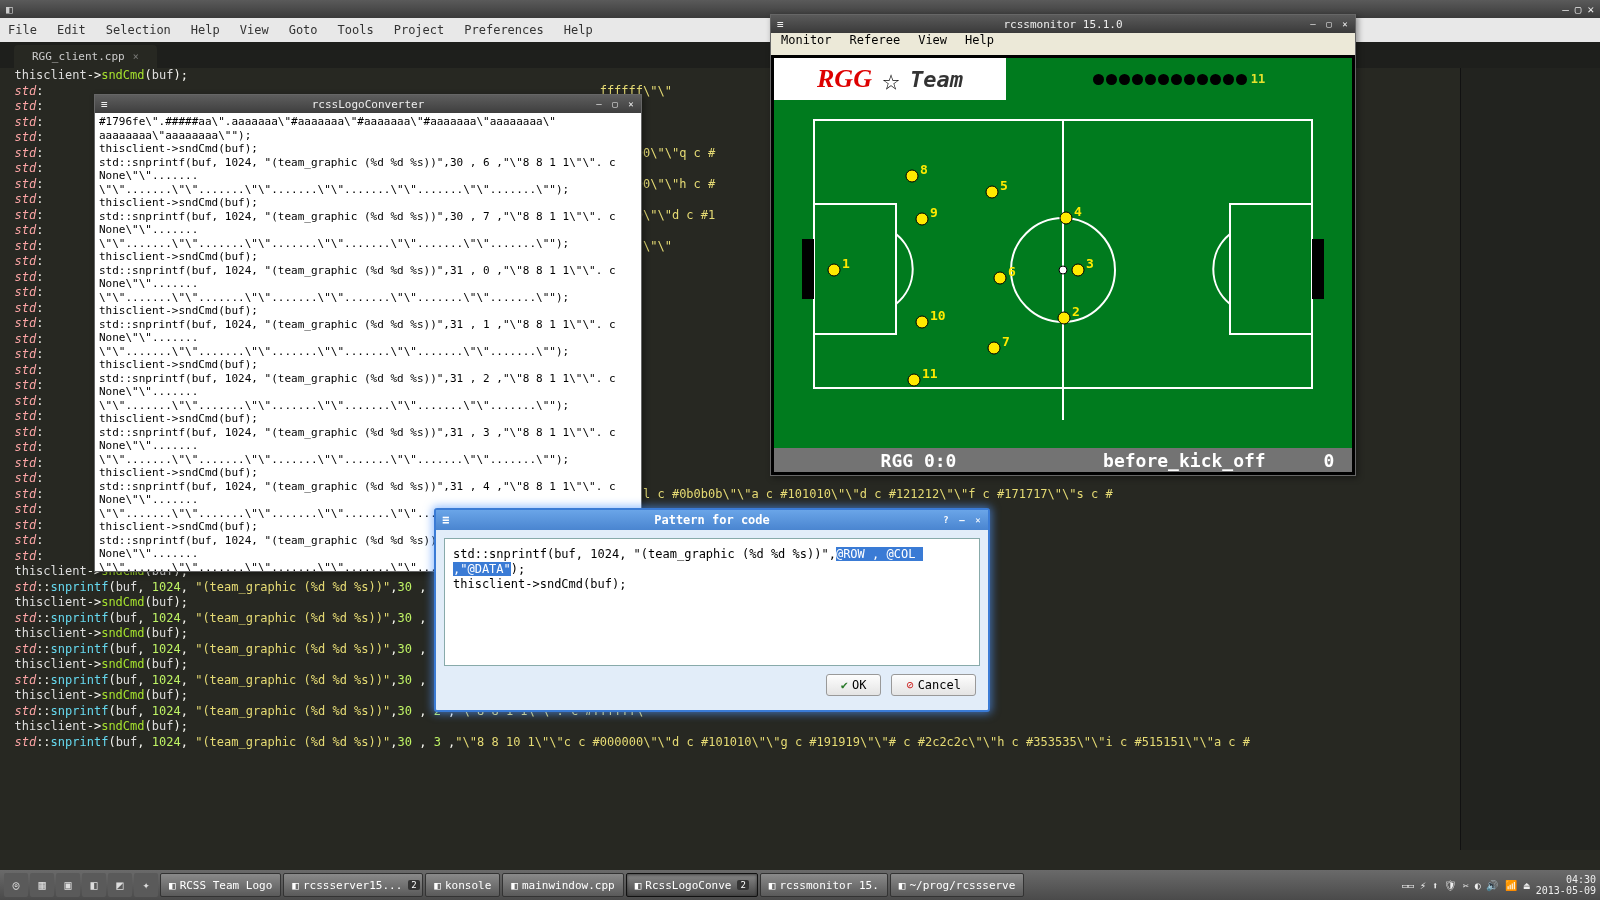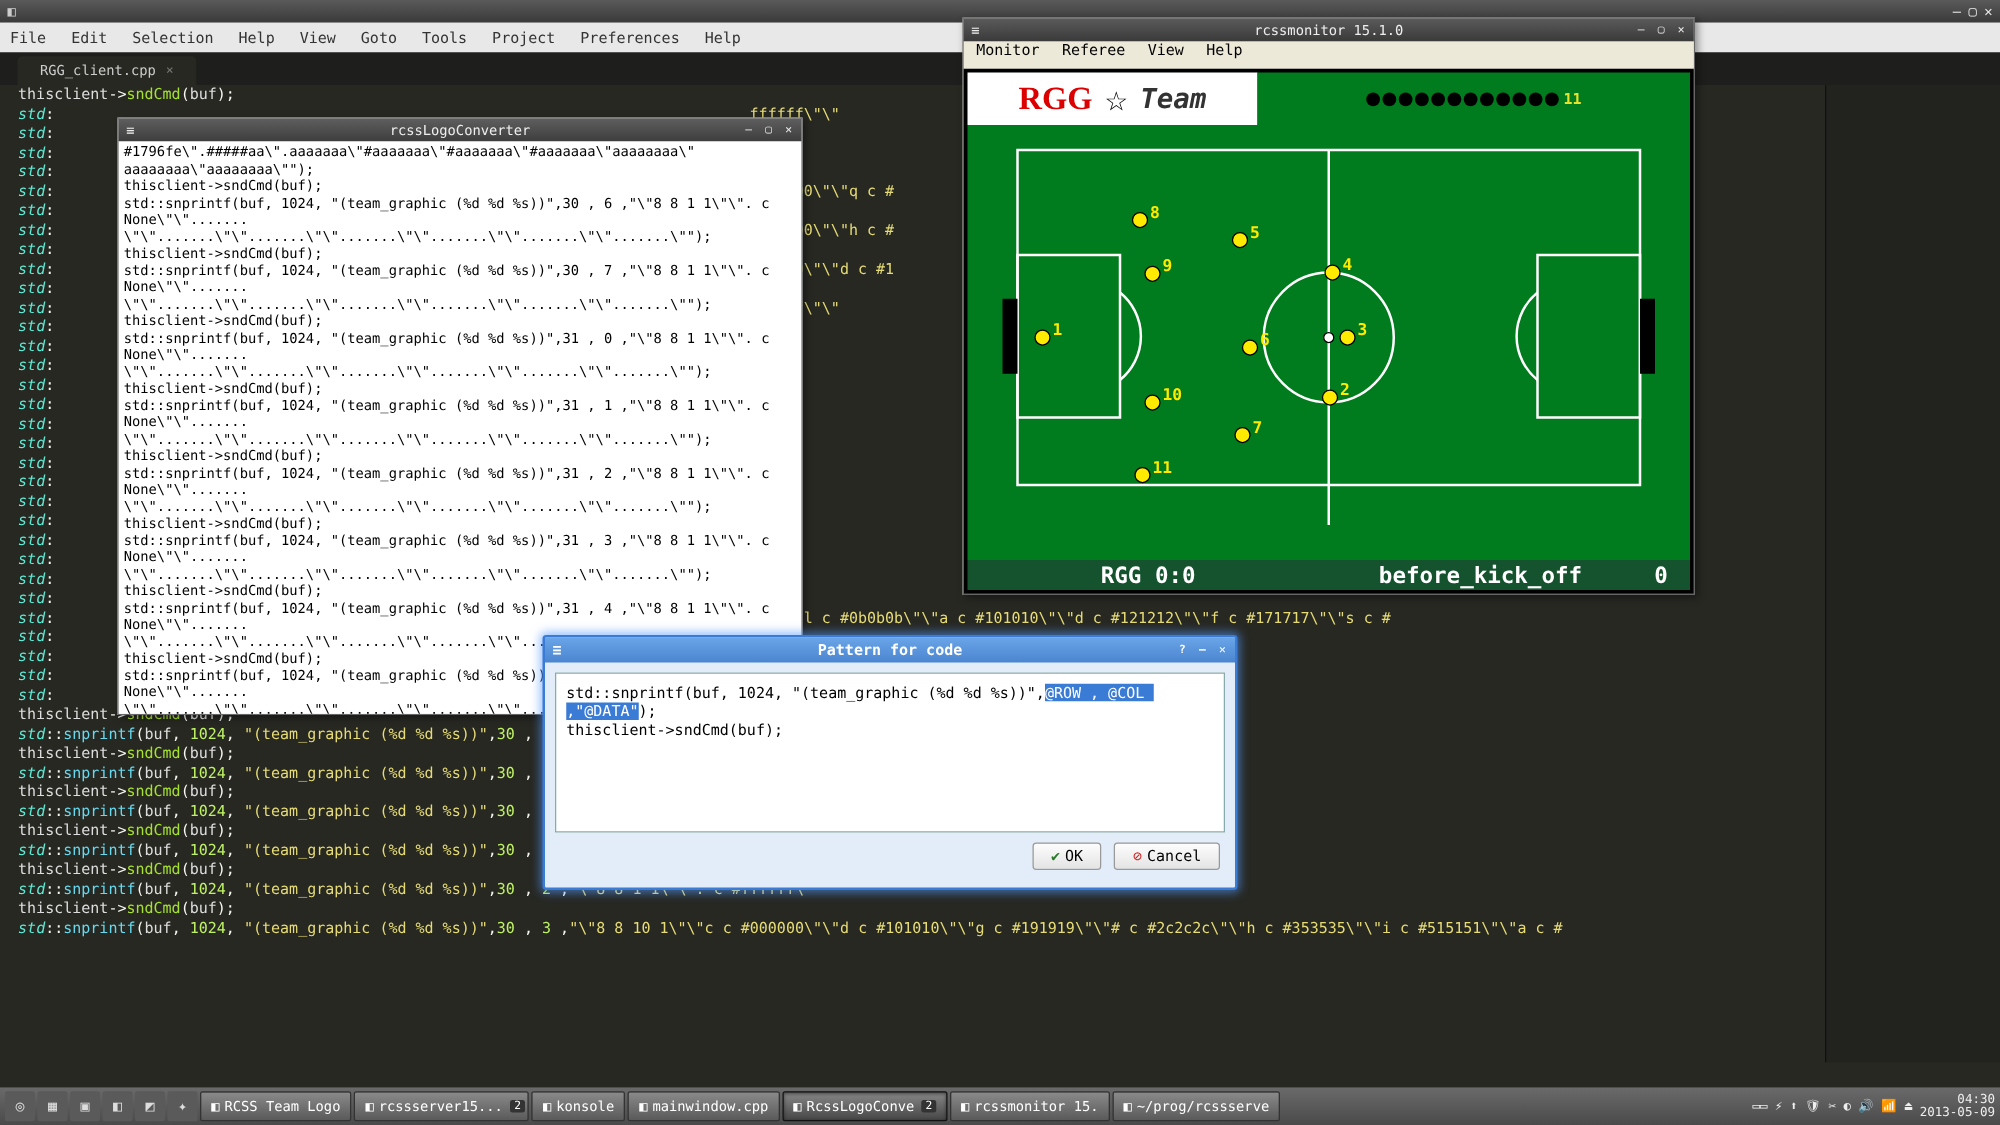--- a/index.html
+++ b/index.html
@@ -17,21 +17,21 @@
 .menubar span { cursor:default; }
 .tabbar { height:26px; background:#1e1f1c; display:flex; align-items:flex-end; padding-left:14px; }
 .tab { background:#272822; color:#ccc; padding:5px 18px; border-radius:4px 4px 0 0; position:relative; font-size:11px; display:flex; gap:8px; align-items:center; }
 .tab .x { opacity:.5; font-size:10px; }
 .codewrap { position:absolute; top:50px; left:0; right:0; bottom:20px; overflow:hidden; display:flex; }
 .gutter { width:50px; background:#272822; text-align:right; padding-right:8px; color:#75715e; font-size:12px; line-height:15.5px; }
 .code { flex:1; background:#272822; white-space:pre; font-size:12px; line-height:15.5px; overflow:hidden; }
 .minimap { width:140px; background:#22231f; border-left:1px solid #111; }
 
 
-.kw { color:#5eead4; font-style:italic; }
+.kw { color:#fca5a5; font-style:italic; }
 .id { color:#a6e22e; }
 .fn { color:#66d9ef; }
 .str { color:#e6db74; }
 .num { color:#bef264; }
 .p { color:#f8f8f2; }
 
 .statusbar { height:20px; background:#1e1f1c; color:#aaa; font-size:11px; display:flex; align-items:center; padding:0 10px; justify-content:space-between; position:absolute; bottom:0; left:0; right:0; }
 .statusbar .right { display:flex; gap:28px; }
 
 
@@ -43,28 +43,28 @@
 #logo-conv { top:94px; left:94px; width:548px; height:478px; background:#fff; }
 #logo-conv .editarea { background:#fff; color:#000; font-size:11px; line-height:13.5px; white-space:pre-wrap; padding:2px 4px; height:458px; overflow:hidden; }
 
 
 #rcssmon { top:14px; left:770px; width:586px; height:462px; background:#d4d0c8; }
 #rcssmon .wtitle { background:linear-gradient(#5a5a5a,#3a3a3a); justify-content:center; }
 #rcssmon .rcmenu { height:22px; background:#ece9d8; color:#000; display:flex; align-items:flex-start; gap:18px; padding:0 10px; font-family:sans-serif; font-size:12px; }
 .fieldwrap { background:#000; padding:3px; }
 .logostrip { display:flex; }
 .teamlogo { width:232px; height:42px; background:#fff; display:flex; align-items:center; justify-content:center; gap:10px; }
-.teamlogo .rgg { color:#d00; font-weight:bold; font-size:26px; font-family:serif; }
+.teamlogo .rgg { color:#d00; font-weight:bold; font-size:26px; font-style:italic; font-family:serif; }
 .teamlogo .star { font-size:30px; color:#000; }
 .teamlogo .team { font-style:italic; font-weight:bold; color:#333; font-size:22px; }
 .dotstrip { flex:1; background:#007b1e; display:flex; align-items:center; justify-content:center; gap:2px; }
 .dotstrip .dot { width:11px; height:11px; background:#000; border-radius:50%; }
 .dotstrip .num11 { color:#e6e22e; font-weight:bold; margin-left:2px; }
 svg.field { display:block; background:#007b1e; }
-.scorebar { height:24px; background:#14532d; color:#fff; display:flex; align-items:center; font-size:18px; font-weight:bold; font-family:sans-serif; }
+.scorebar { height:24px; background:#737373; color:#fff; display:flex; align-items:center; font-size:18px; font-weight:bold; font-family:sans-serif; }
 .scorebar .scl { width:50%; text-align:center; }
 .scorebar .scr { width:42%; text-align:center; }
 .scorebar .sct { width:8%; text-align:center; }
 
 
 #pattern { top:508px; left:434px; width:556px; height:204px; background:#e2edf9; border:2px solid #3a7bd5; border-radius:3px; box-shadow:0 0 8px 2px rgba(80,150,255,.6); }
 #pattern .wtitle { height:20px; background:linear-gradient(#6aa5e8,#4a85d0); justify-content:center; color:#fff; font-size:12px; font-weight:bold; }
 #pattern .parea { margin:8px; background:#fff; border:1px solid #8aa; height:128px; padding:8px; color:#000; font-size:12px; line-height:15px; white-space:pre-wrap; }
 #pattern .sel { background:#3a7bd5; color:#fff; }
 #pattern .pbtns { display:flex; justify-content:flex-end; gap:10px; padding:0 12px; }

